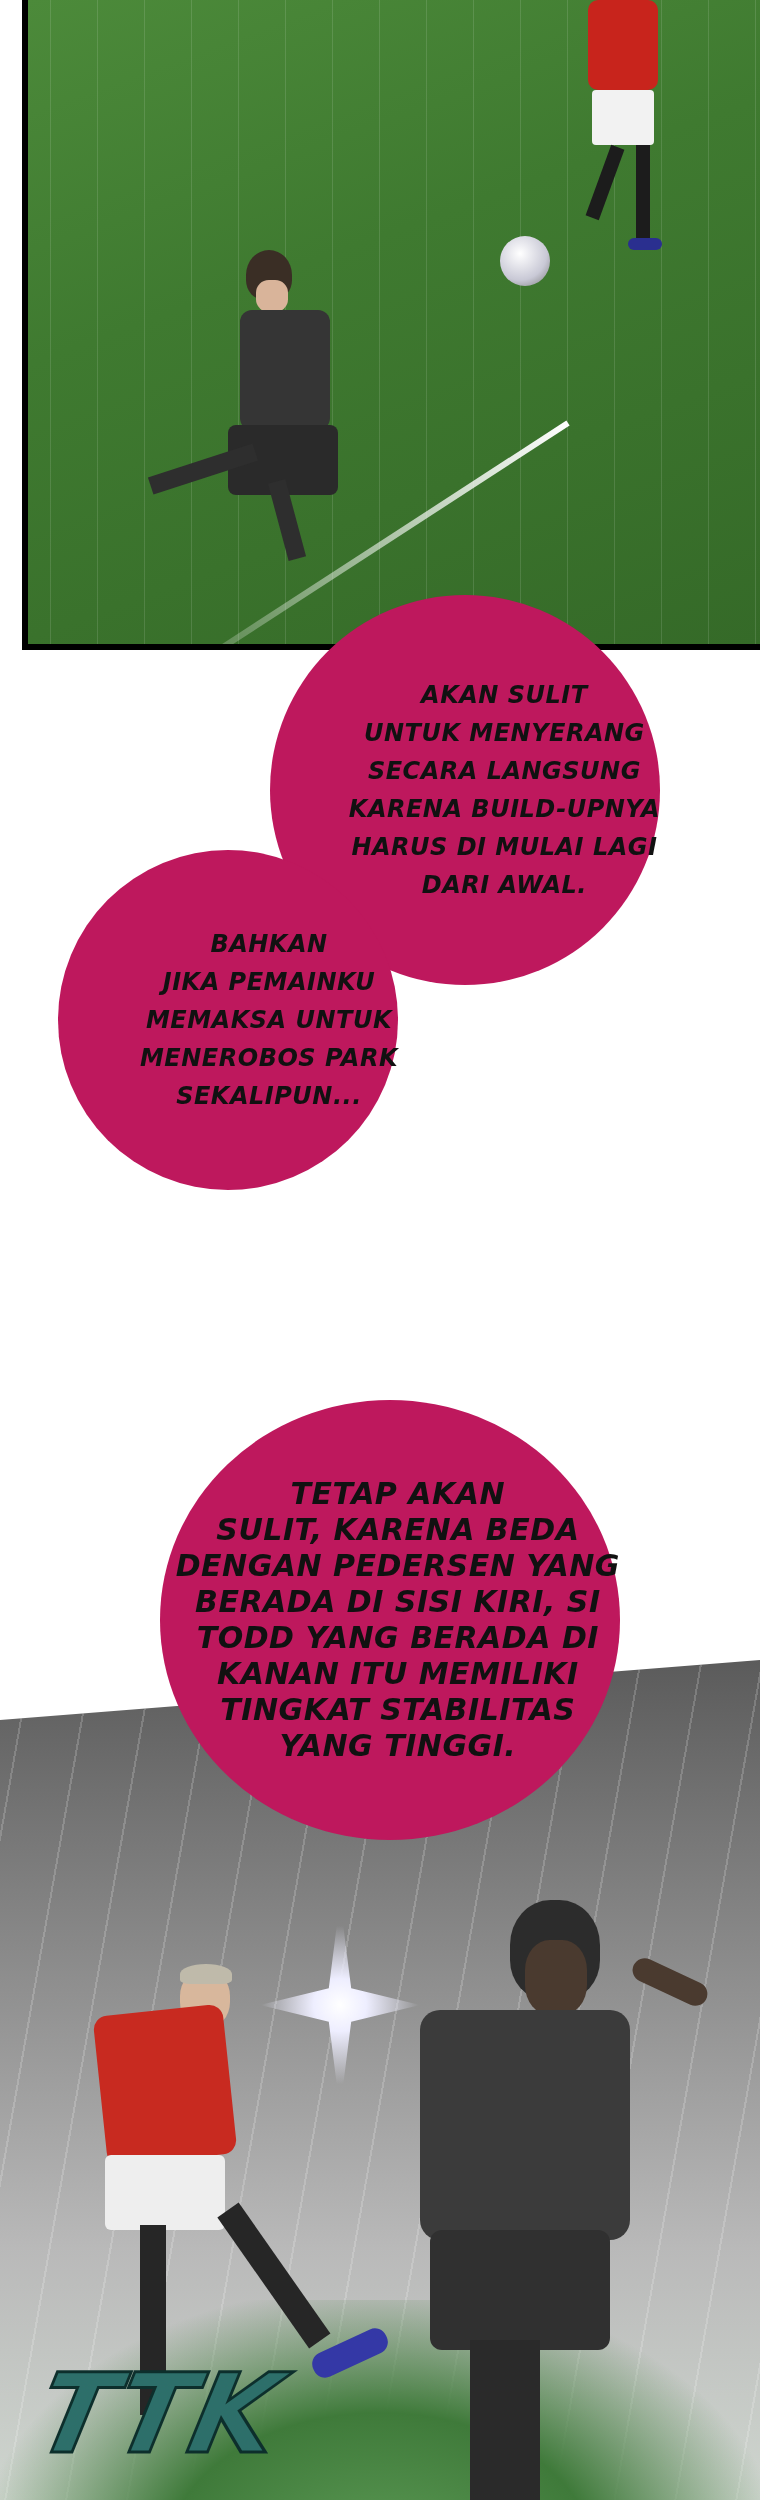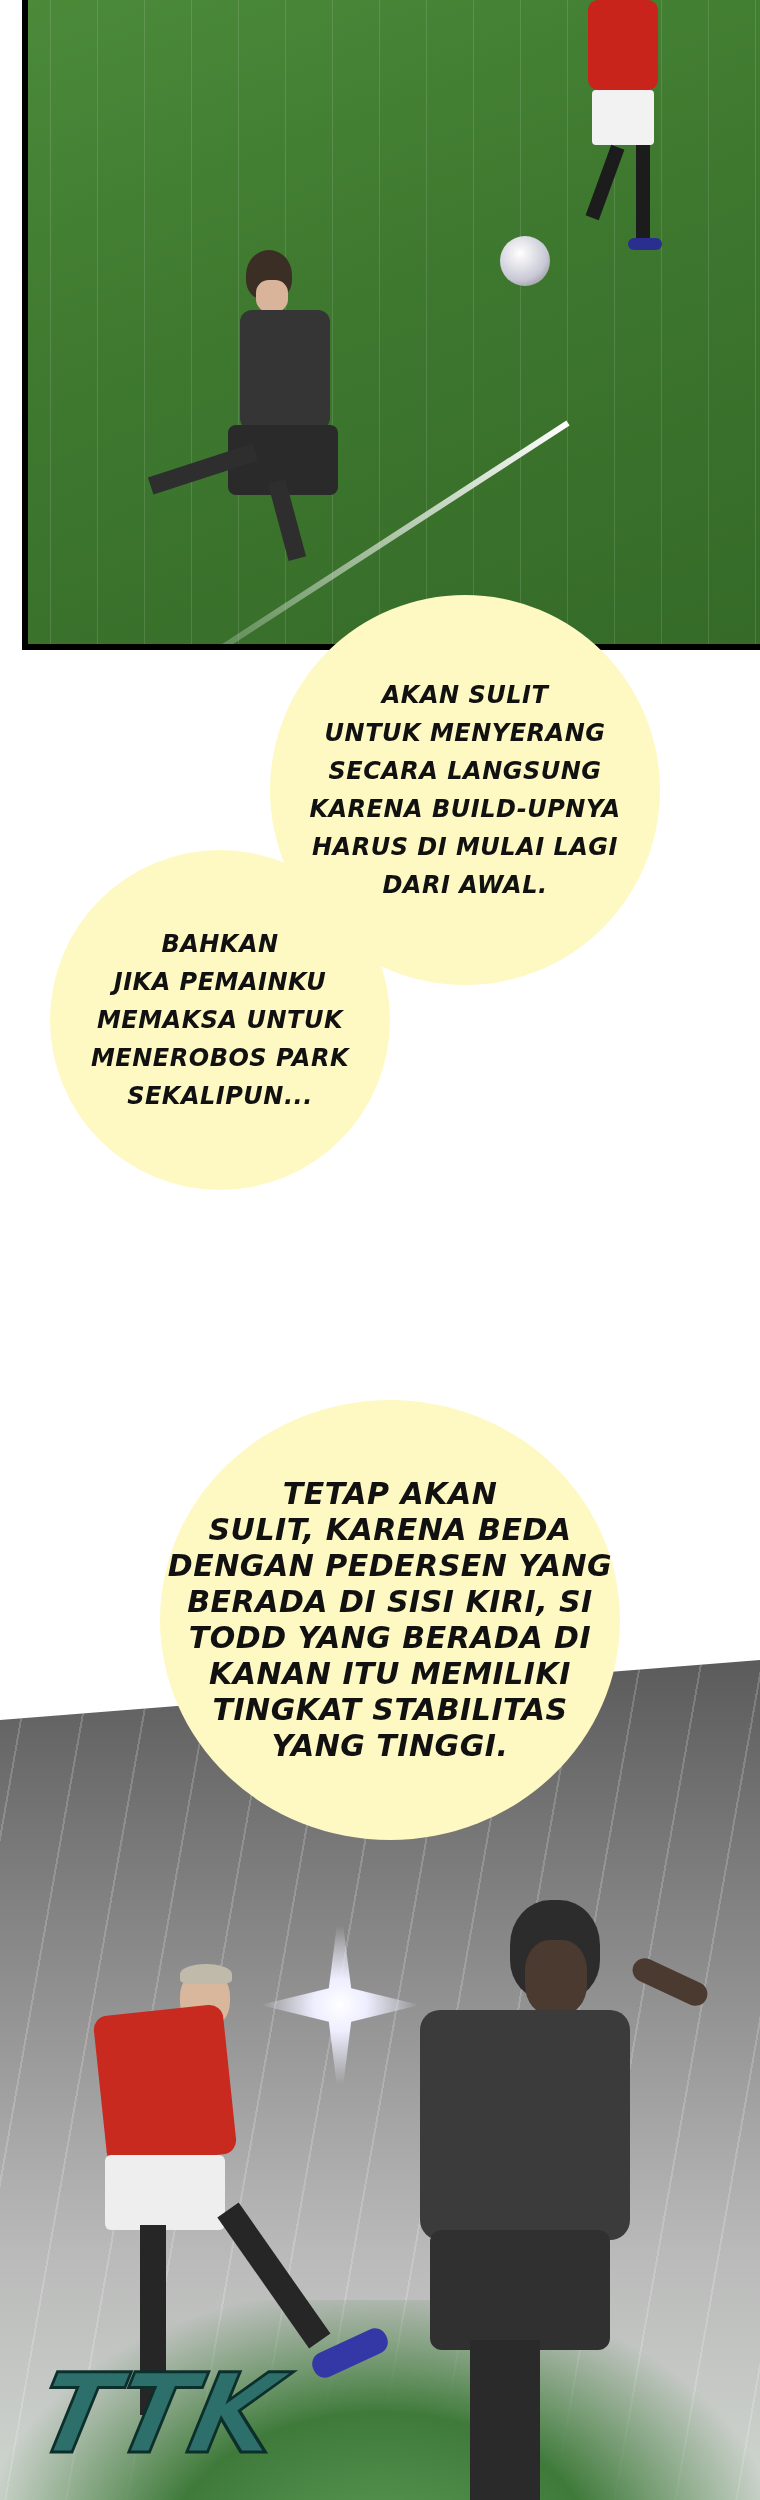--- a/index.html
+++ b/index.html
@@ -4,21 +4,21 @@
 <style>
   html,body{margin:0;padding:0;background:#fff;}
   body{width:760px;height:2500px;position:relative;overflow:hidden;font-family:"DejaVu Sans",sans-serif;}
   .panel{position:absolute;overflow:hidden;}
   #panel1{left:22px;top:0;width:738px;height:650px;background:linear-gradient(160deg,#4c8a3a 0%,#3f7a30 40%,#356a28 100%);border-left:6px solid #000;border-bottom:6px solid #000;box-sizing:border-box;}
   .rain{position:absolute;inset:0;background:repeating-linear-gradient(90deg,rgba(255,255,255,0.0) 0 22px,rgba(255,255,255,0.12) 22px 23px,rgba(255,255,255,0) 23px 47px);}
   #panel2{left:0;top:1660px;width:760px;height:840px;background:linear-gradient(180deg,#5b5b5b 0%,#8a8a8a 35%,#b9b9b9 70%,#cfd6cf 100%);clip-path:polygon(0 60px,760px 0,760px 840px,0 840px);}
   .rain2{position:absolute;inset:0;background:repeating-linear-gradient(100deg,rgba(255,255,255,0) 0 30px,rgba(255,255,255,0.18) 30px 32px,rgba(255,255,255,0) 32px 60px);}
   .grass{position:absolute;left:0;right:0;bottom:0;height:200px;background:radial-gradient(ellipse at 50% 130%,#5c9a55 0%,#3f7a3a 40%,rgba(63,122,58,0) 75%);}
   .figure{position:absolute;}
-  .bubble{position:absolute;border-radius:50%;background:#fef9c3;display:flex;align-items:center;justify-content:center;text-align:center;}
+  .bubble{position:absolute;border-radius:50%;background:#be185d;display:flex;align-items:center;justify-content:flex-end;text-align:center;}
   .bubble::before{content:"";position:absolute;inset:-34px;border-radius:50%;background:repeating-conic-gradient(#111 0deg 1.6deg,transparent 1.6deg 4deg);-webkit-mask:radial-gradient(circle,transparent 58%,#000 60%,#000 68%,transparent 72%);mask:radial-gradient(circle,transparent 58%,#000 60%,#000 68%,transparent 72%);z-index:-1;}
   .btext{font-family:"DejaVu Sans",sans-serif;font-style:italic;font-weight:bold;font-size:24px;line-height:38px;color:#111;letter-spacing:0.5px;white-space:pre-line;position:relative;z-index:2;}
   .sfx{position:absolute;font-family:"DejaVu Sans",sans-serif;font-weight:bold;font-style:italic;color:#2d6f6a;font-size:110px;-webkit-text-stroke:3px #0d2f2c;transform:skewX(-12deg);}
 </style>
 </head>
 <body>
 
 <div id="panel1" class="panel">
   <div class="rain"></div>
 
@@ -46,21 +46,21 @@
 
 <div class="bubble" style="left:270px;top:595px;width:390px;height:390px;">
   <div class="btext">AKAN SULIT
 UNTUK MENYERANG
 SECARA LANGSUNG
 KARENA BUILD-UPNYA
 HARUS DI MULAI LAGI
 DARI AWAL.</div>
 </div>
 
-<div class="bubble" style="left:50px;top:850px;width:340px;height:340px;">
+<div class="bubble" style="left:58px;top:850px;width:340px;height:340px;">
   <div class="btext">BAHKAN
 JIKA PEMAINKU
 MEMAKSA UNTUK
 MENEROBOS PARK
 SEKALIPUN...</div>
 </div>
 
 <div id="panel2" class="panel">
   <div class="rain2"></div>
   <div class="grass"></div>

